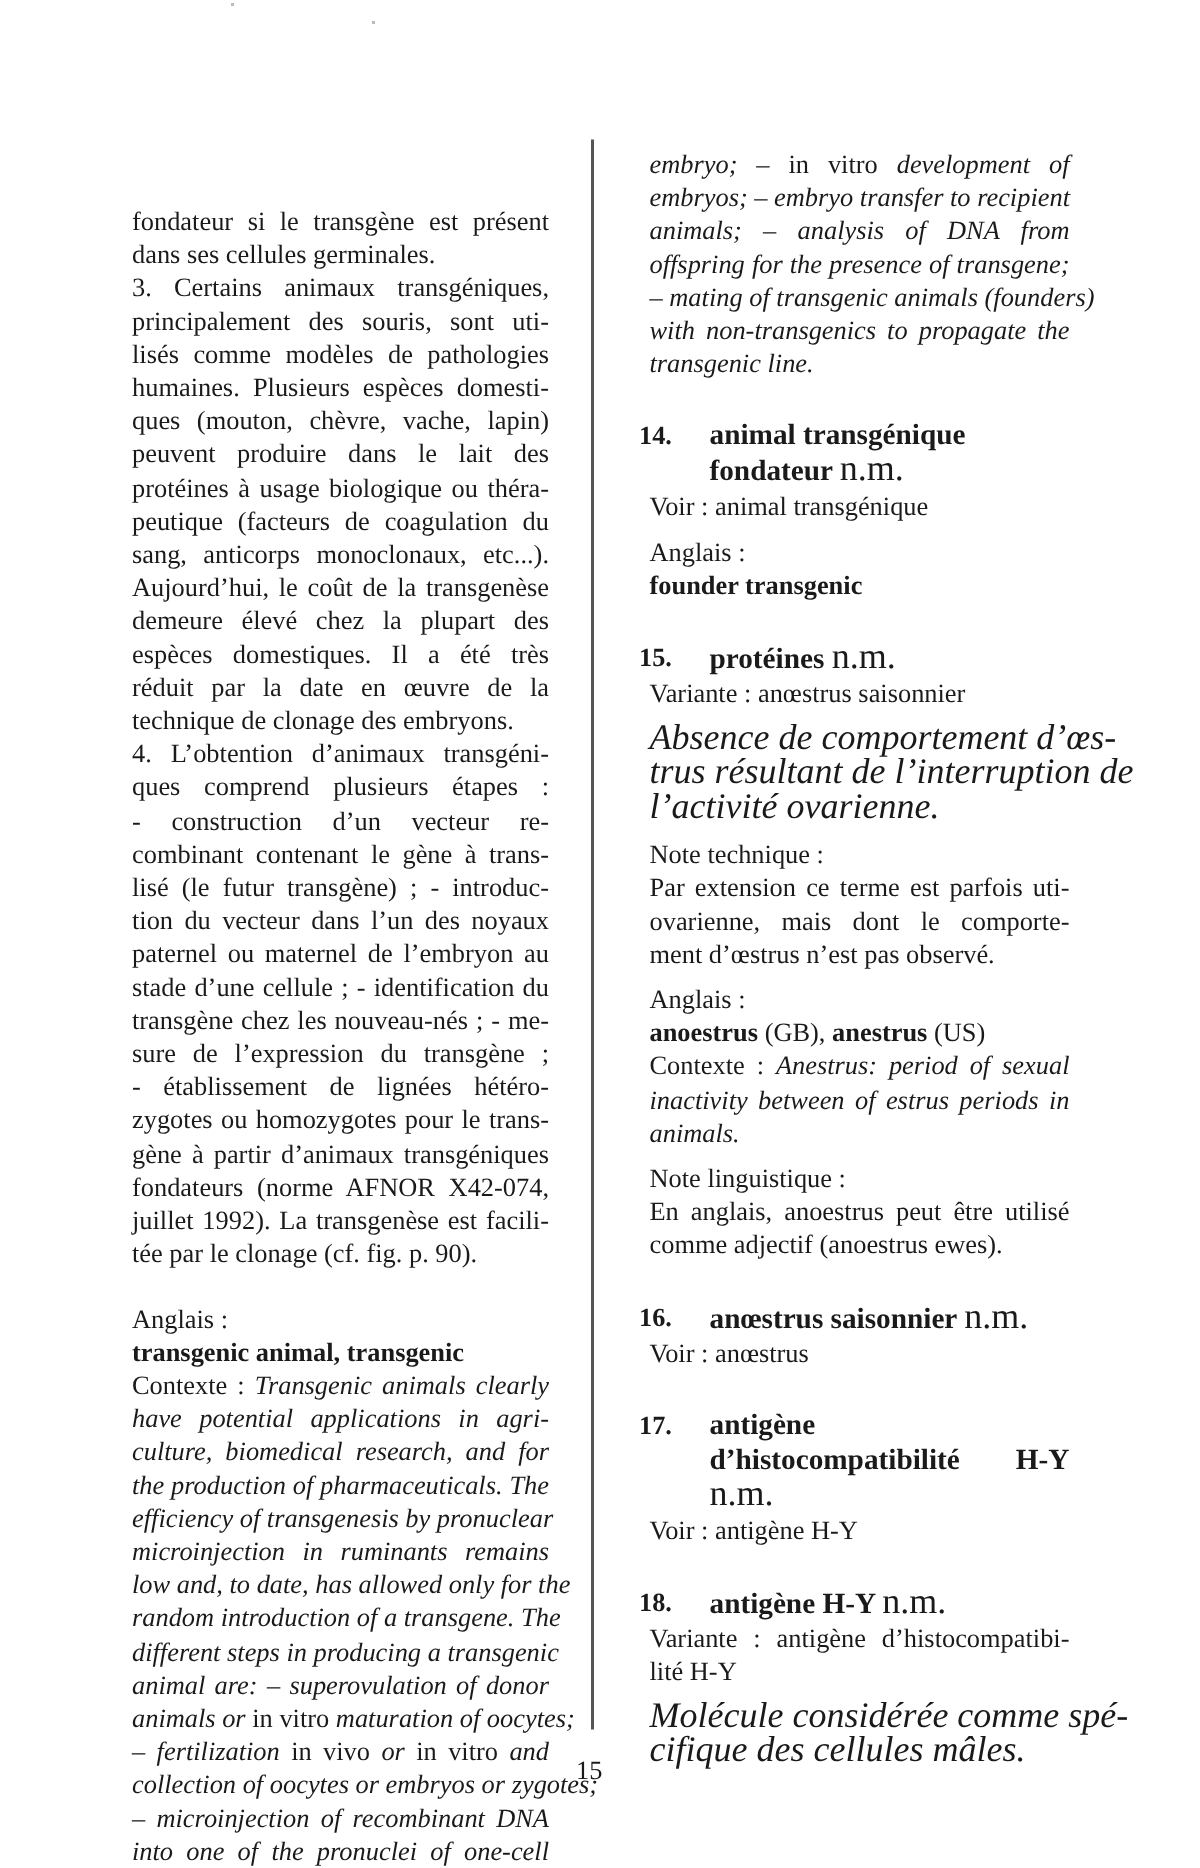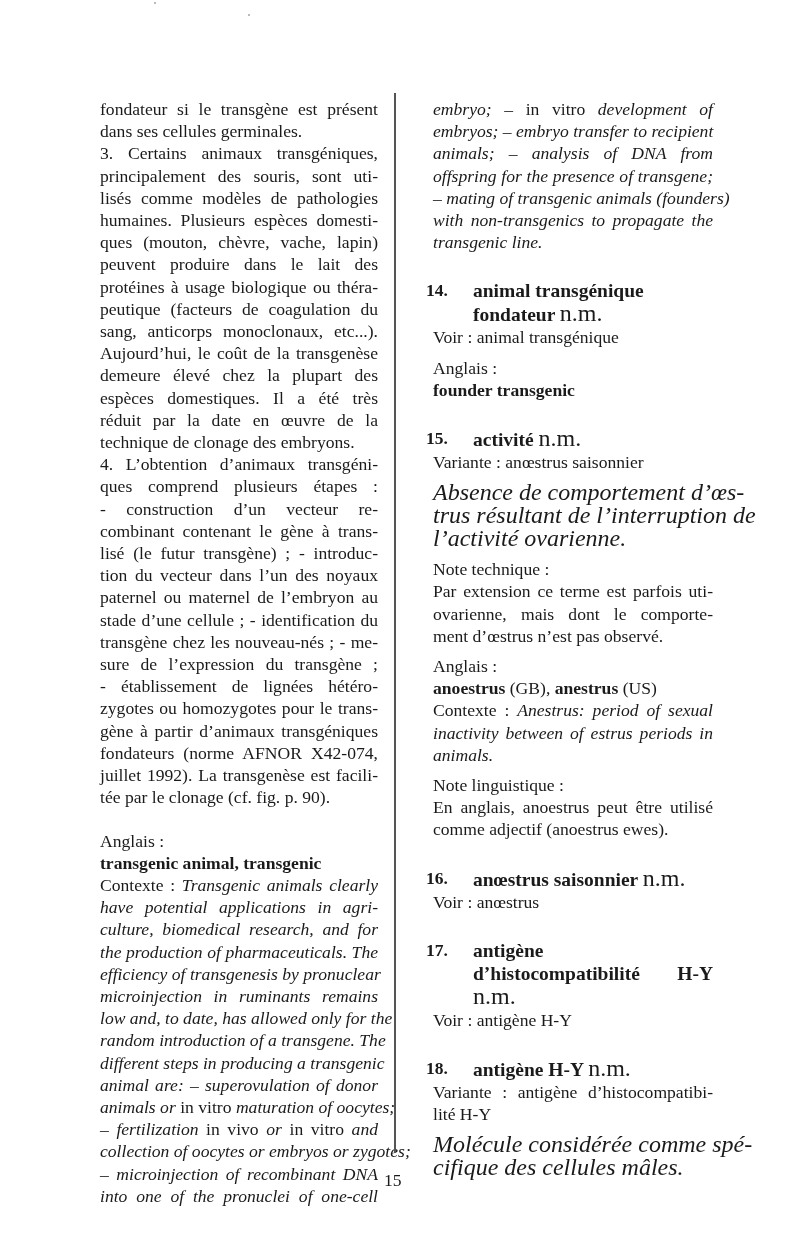--- a/index.html
+++ b/index.html
@@ -2,21 +2,21 @@
 <html><head>
 <meta charset="utf-8">
 <style>
   html, body { margin: 0; padding: 0; background: #ffffff; }
   body {
     width: 800px; height: 1245px; position: relative; overflow: hidden;
     font-family: "Liberation Serif", "DejaVu Serif", serif;
     color: #1a1a1a;
   }
   .col { position: absolute; top: 98px; font-size: 17.6px; line-height: 22.2px; }
-  .col-left { left: 100px; width: 278px; }
+  .col-left { left: 88px; width: 278px; margin-top: 38px; }
   .col-right { left: 433px; width: 280px; }
   .divider { position: absolute; left: 394px; top: 93px; width: 1.5px; height: 1060px; background: #555; }
   .line { display: block; text-align: justify; text-align-last: justify; white-space: nowrap; }
   .line.last { text-align-last: left; }
   .it { font-style: italic; }
   .b { font-weight: bold; }
   .gap { height: 21px; }
   .gap-s { height: 8px; }
   .gap-l { height: 26px; }
   .entry-head { position: relative; font-weight: bold; font-size: 19.5px; line-height: 23px; margin-left: -7px; }
@@ -113,21 +113,21 @@
     <div>Voir : animal transgénique</div>
     <div class="gap-s"></div>
     <div>Anglais :</div>
     <div class="b">founder transgenic</div>
   </div>
   <div class="gap-l"></div>
 
   <div>
     <div class="entry-head">
       <span class="num">15.</span>
-      <span class="term"><span>activité</span> <span class="pos">n.m.</span></span>
+      <span class="term"><span>protéines</span> <span class="pos">n.m.</span></span>
     </div>
     <div>Variante : anœstrus saisonnier</div>
     <div class="gap-s"></div>
     <div class="def">
       <span class="line">Absence de comportement d’œs-</span>
       <span class="line">trus résultant de l’interruption de</span>
       <span class="line last">l’activité ovarienne.</span>
     </div>
     <div class="gap-s"></div>
     <div>Note technique :</div>

